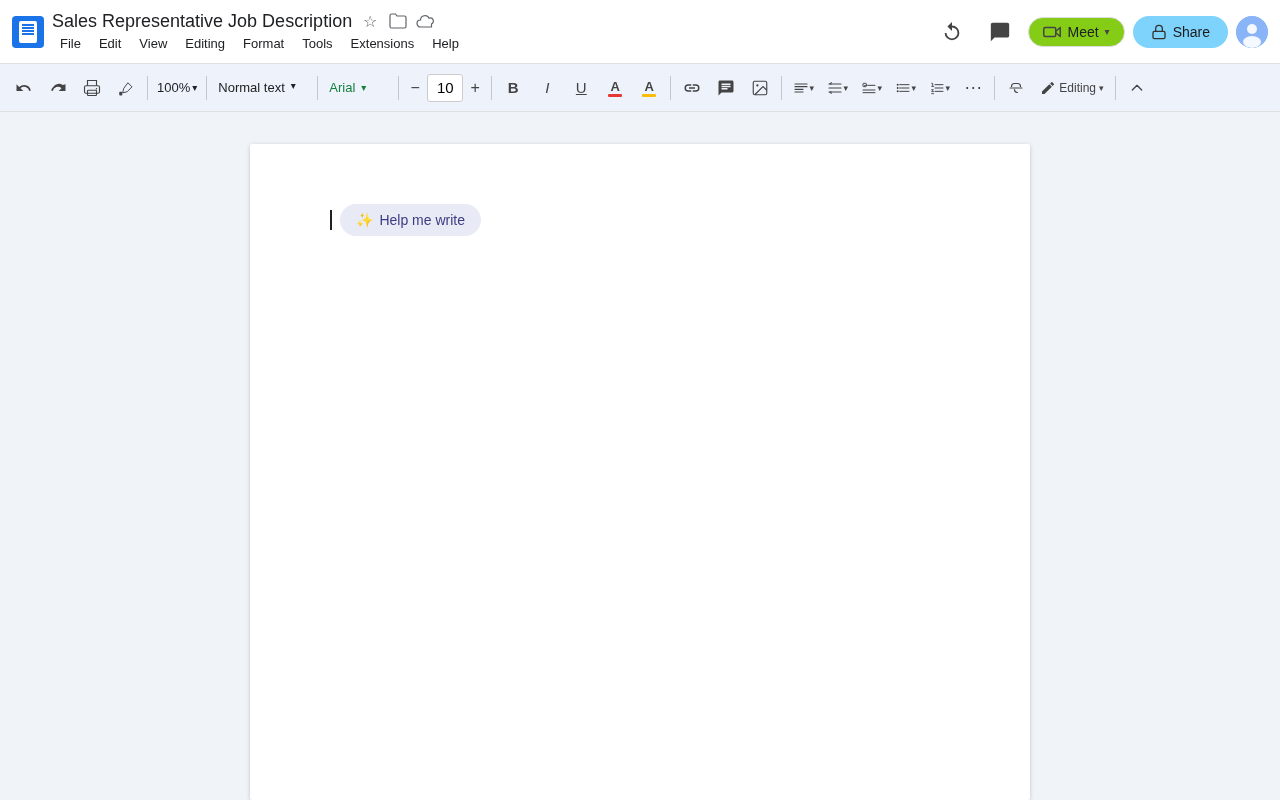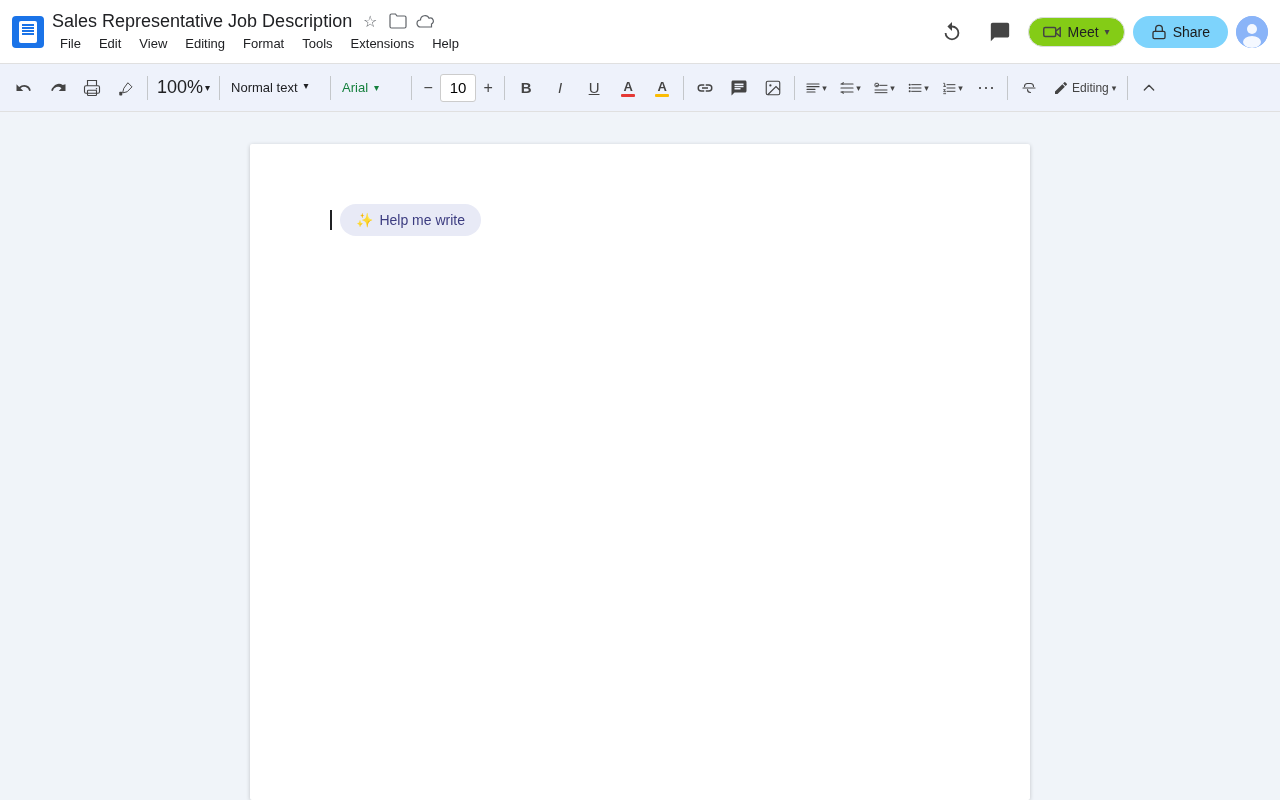--- a/index.html
+++ b/index.html
@@ -268,21 +268,21 @@
 
   <button class="toolbar-btn" title="Paint format">
     <svg width="18" height="18" viewBox="0 0 24 24" fill="none">
         <path d="M9 12.5l-1.5 6 6-1.5L20 10.5 14.5 5 9 12.5z" stroke="#444" stroke-width="1.3" fill="none"></path>
         <rect x="3" y="17" width="4" height="5" fill="#444" rx="1"></rect>
       </svg>
   </button>
   <div class="toolbar-divider"></div>
 
   <div class="zoom-select">
-    <span style="font-size:18px;">100%</span>
+    <span style="font-size:13px;">100%</span>
     <span style="font-size:10px;">▾</span>
   </div>
   <div class="toolbar-divider"></div>
 
   <div class="style-select">
     <span>Normal text</span>
     <span style="font-size:10px; margin-left:4px;">▾</span>
   </div>
   <div class="toolbar-divider"></div>
 

